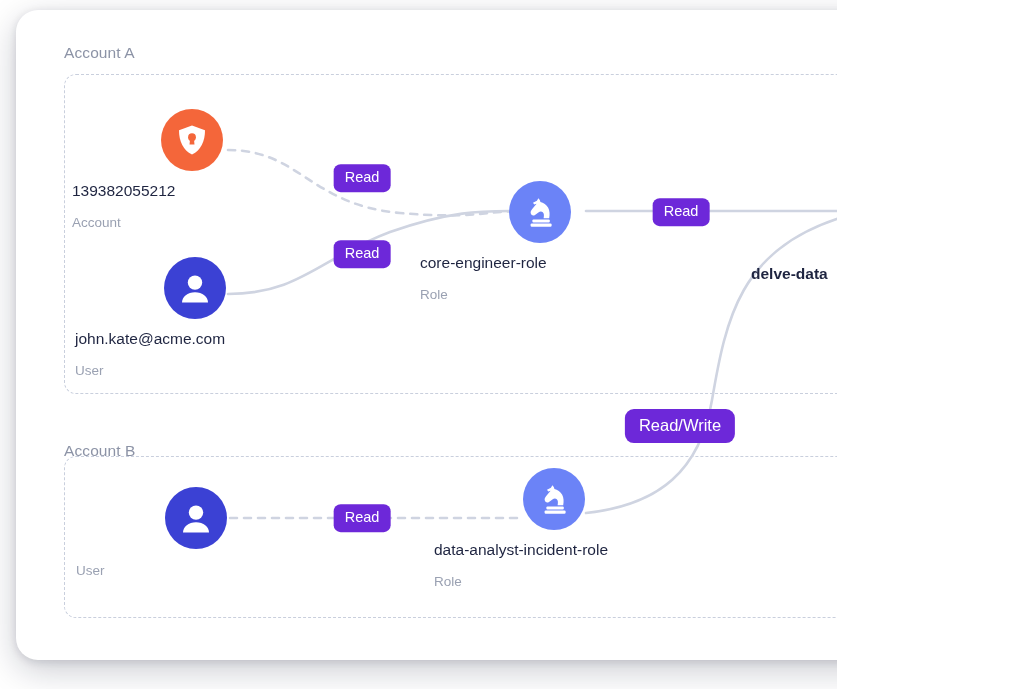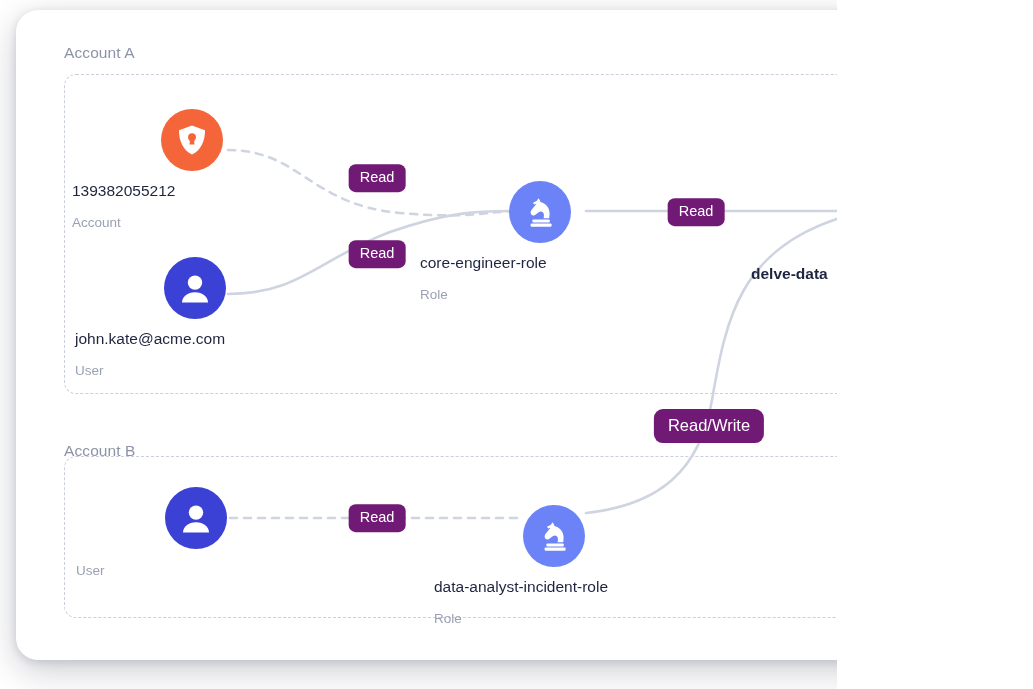--- a/index.html
+++ b/index.html
@@ -78,29 +78,28 @@
   .node .n-sub {
     margin-top: 14px;
     font-size: 13.5px;
     color: #9aa1b2;
     white-space: nowrap;
     line-height: 1.2;
   }
   
   .pill {
     position: absolute;
-    background: #701a75;
+    background: #6d28d9;
     color: #ffffff;
     font-size: 14.5px;
     border-radius: 7px;
     padding: 5px 11px 6px 11px;
     white-space: nowrap;
     transform: translate(-50%, -50%);
     line-height: 1.15;
-    margin-left: 15px;
   }
   .pill.big {
     font-size: 16.5px;
     border-radius: 9px;
     padding: 7px 14px 8px 14px;
   }
 </style>
 </head>
 <body>
 
@@ -181,21 +180,21 @@
   <div class="node" style="left:196px; top:487px;">
     <div class="disc" style="background:#3b41d4;">
       <svg width="30" height="31" viewBox="0 0 30 31" aria-hidden="true">
         <circle cx="15" cy="9.6" r="7.2" fill="#ffffff"></circle>
         <path d="M15 19.2 C22.4 19.2 28 23.6 28 29.6 L2 29.6 C2 23.6 7.6 19.2 15 19.2 Z" fill="#ffffff"></path>
       </svg>
     </div>
     <div class="n-sub">User</div>
   </div>
 
-  <div class="node" style="left:554px; top:505px;">
+  <div class="node" style="left:554px; top:468px;">
     <div class="disc" style="background:#6b83f7;">
       <svg width="28" height="31" viewBox="0 0 28 31" aria-hidden="true">
         <path d="M12.4 1.2 C13.6 2.4 14.2 3.6 14.4 5.0 C17.4 5.6 20.6 7.6 22.2 10.8
                  C23.8 14.0 23.9 17.4 23.2 21.2 L17.6 21.2
                  C18.2 18.2 18.0 16.4 16.8 15.2 C15.6 14.0 14.0 14.2 12.4 15.4
                  L9.0 18.0 C7.2 19.2 5.4 18.4 4.8 16.6 C4.3 15.0 4.9 13.6 6.2 12.0
                  L10.6 6.8 L8.2 7.6 L7.0 5.8 L10.9 3.8 Z" fill="#ffffff"></path>
         <rect x="6.4" y="22.4" width="17.4" height="3.1" rx="1.1" fill="#ffffff"></rect>
         <rect x="4.6" y="26.4" width="21" height="3.3" rx="1.2" fill="#ffffff"></rect>
       </svg>
@@ -205,15 +204,15 @@
   </div>
 
   <div class="pill" style="left:362px; top:178px;">Read</div>
 
   <div class="pill" style="left:362px; top:254px;">Read</div>
 
   <div class="pill" style="left:681px; top:212px;">Read</div>
 
   <div class="pill" style="left:362px; top:518px;">Read</div>
 
-  <div class="pill big" style="left:694px; top:426px;">Read/Write</div>
+  <div class="pill big" style="left:680px; top:426px;">Read/Write</div>
 
 </div>
 
 </body></html>

